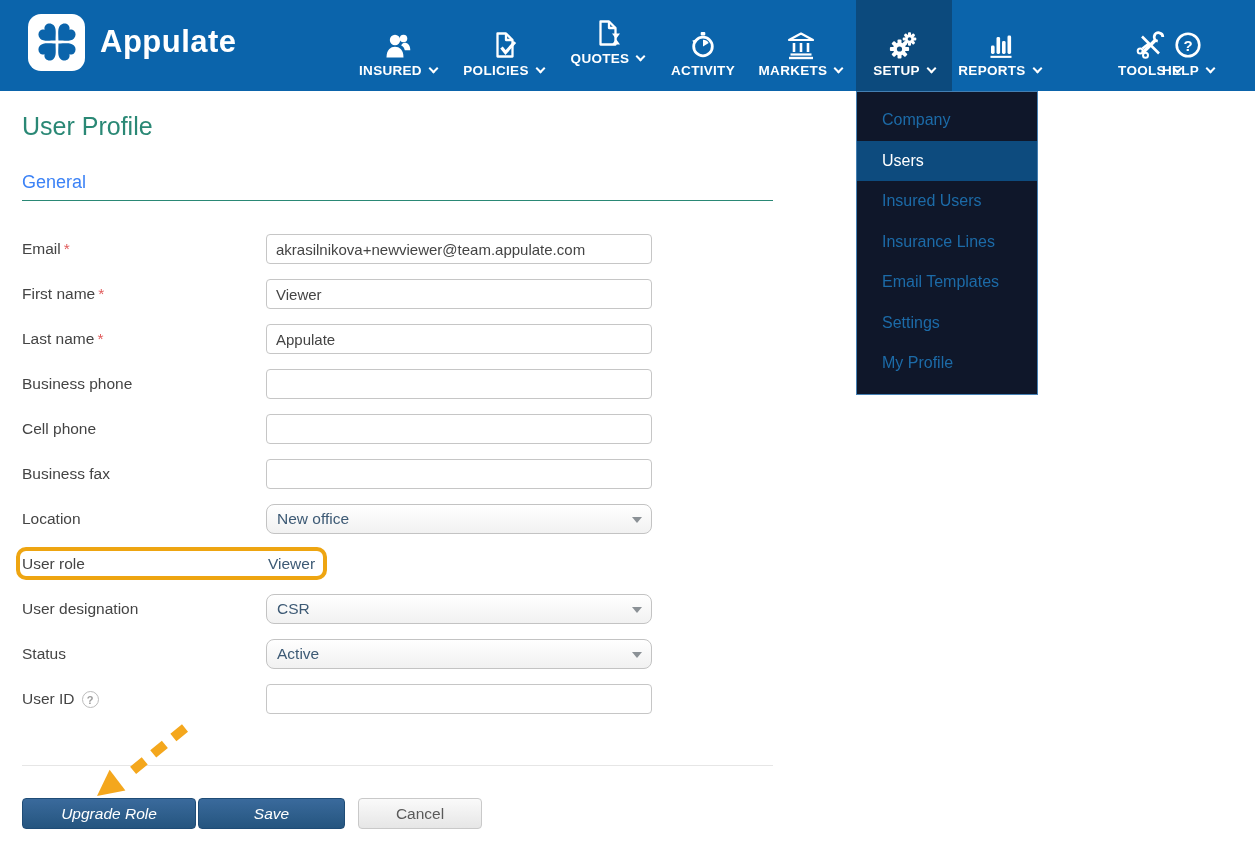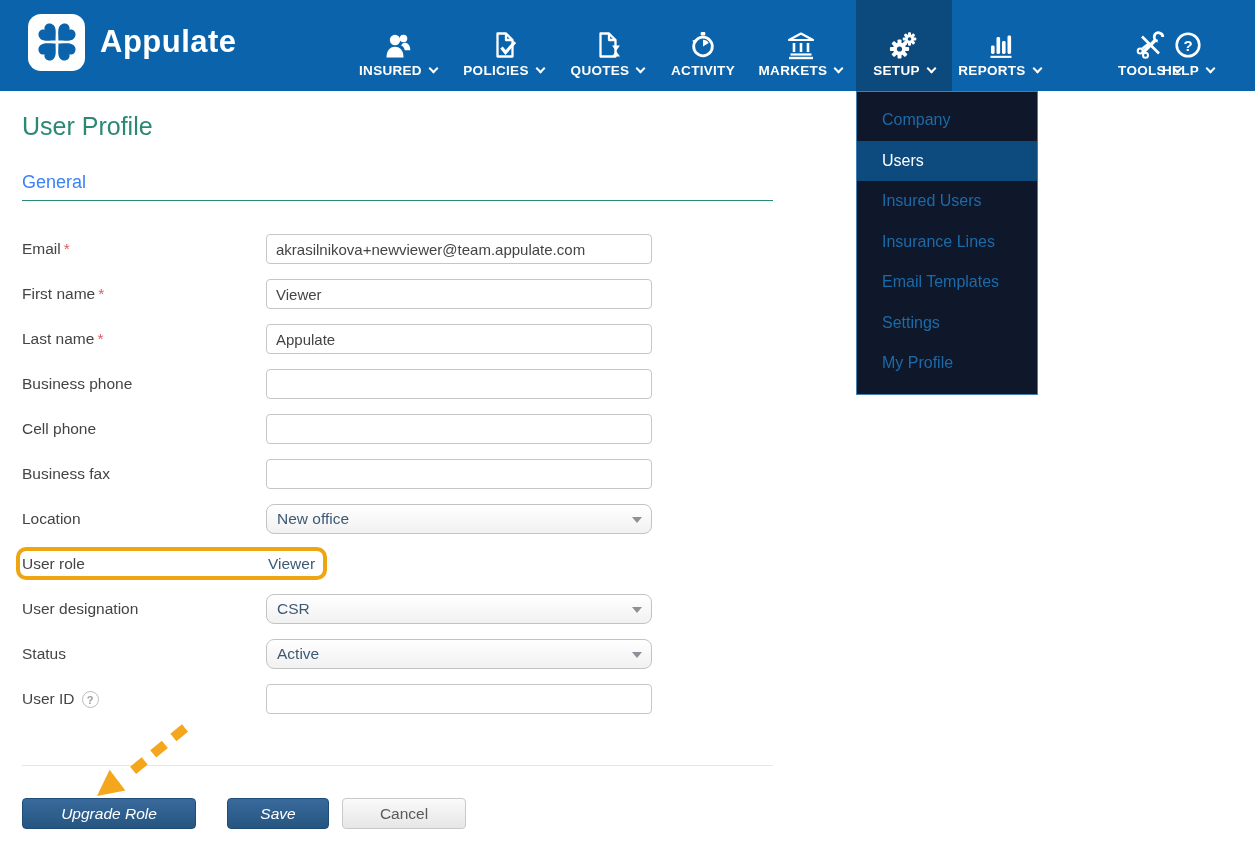--- a/index.html
+++ b/index.html
@@ -18,21 +18,21 @@
   .nav-item { position:absolute; top:0; height:91px; display:flex; flex-direction:column;
     align-items:center; justify-content:flex-end; padding-bottom:13px; color:#fff; cursor:pointer; }
   .nav-item.active { background:#0c4a7d; }
   .nav-icon { height:36px; display:flex; align-items:flex-end; justify-content:center; margin-bottom:3px; }
   .nav-label { font-size:13.5px; letter-spacing:.3px; display:flex; align-items:center; white-space:nowrap;font-weight:bold; }
   .chev { width:7px; height:7px; border-right:2px solid #fff; border-bottom:2px solid #fff;
     transform:rotate(45deg); margin-left:8px; margin-top:-4px; }
 
   .ni-insured  { left:352px;  width:92px; }
   .ni-policies { left:456px;  width:95px; }
-  .ni-quotes   { left:560px;  width:95px; }
+  .ni-quotes   { left:560px;  width:95px;justify-content:center; }
   .ni-activity { left:658px;  width:90px; }
   .ni-markets  { left:753px;  width:95px; }
   .ni-setup    { left:856px;  width:96px; }
   .ni-reports  { left:950px;  width:99px; }
   .ni-tools    { left:1103px; width:93px; }
   .ni-help     { left:1146px; width:84px; }
 
   
   .setup-menu { position:absolute; left:856px; top:91px; width:182px; background:#0f172a;
     border:1px solid #447fb2; padding:8px 0 10px 0; z-index:10; }
@@ -67,21 +67,21 @@
   .r0{top:0}.r1{top:45px}.r2{top:90px}.r3{top:135px}.r4{top:180px}.r5{top:225px}
   .r6{top:270px}.r7{top:315px}.r8{top:360px}.r9{top:405px}.r10{top:450px}
 
   
   .divider { position:absolute; left:22px; top:765px; width:751px; border-top:1px solid #e6e6e6; }
   .actions { position:absolute; left:22px; top:798px; display:flex; }
   .btn { height:31px; border-radius:4px; font-size:15.5px; font-family:"Liberation Sans", sans-serif;
     cursor:pointer; }
   .btn-primary { background:linear-gradient(#3a6a9c,#25557f); border:1px solid #1f4c76; color:#fff;font-style:italic; }
   .btn-upgrade { width:174px; }
-  .btn-save { width:102px; margin-left:31px; }
+  .btn-save { width:147px; margin-left:2px; }
   .btn-cancel { width:124px; margin-left:13px; background:linear-gradient(#fafafa,#e6e6e6);
     border:1px solid #c9c9c9; color:#5a5a5a; }
 
   .annotation-arrow { position:absolute; left:85px; top:720px; pointer-events:none; z-index:5; }
 </style>
 </head>
 <body>
 
 <div class="navbar">
 

